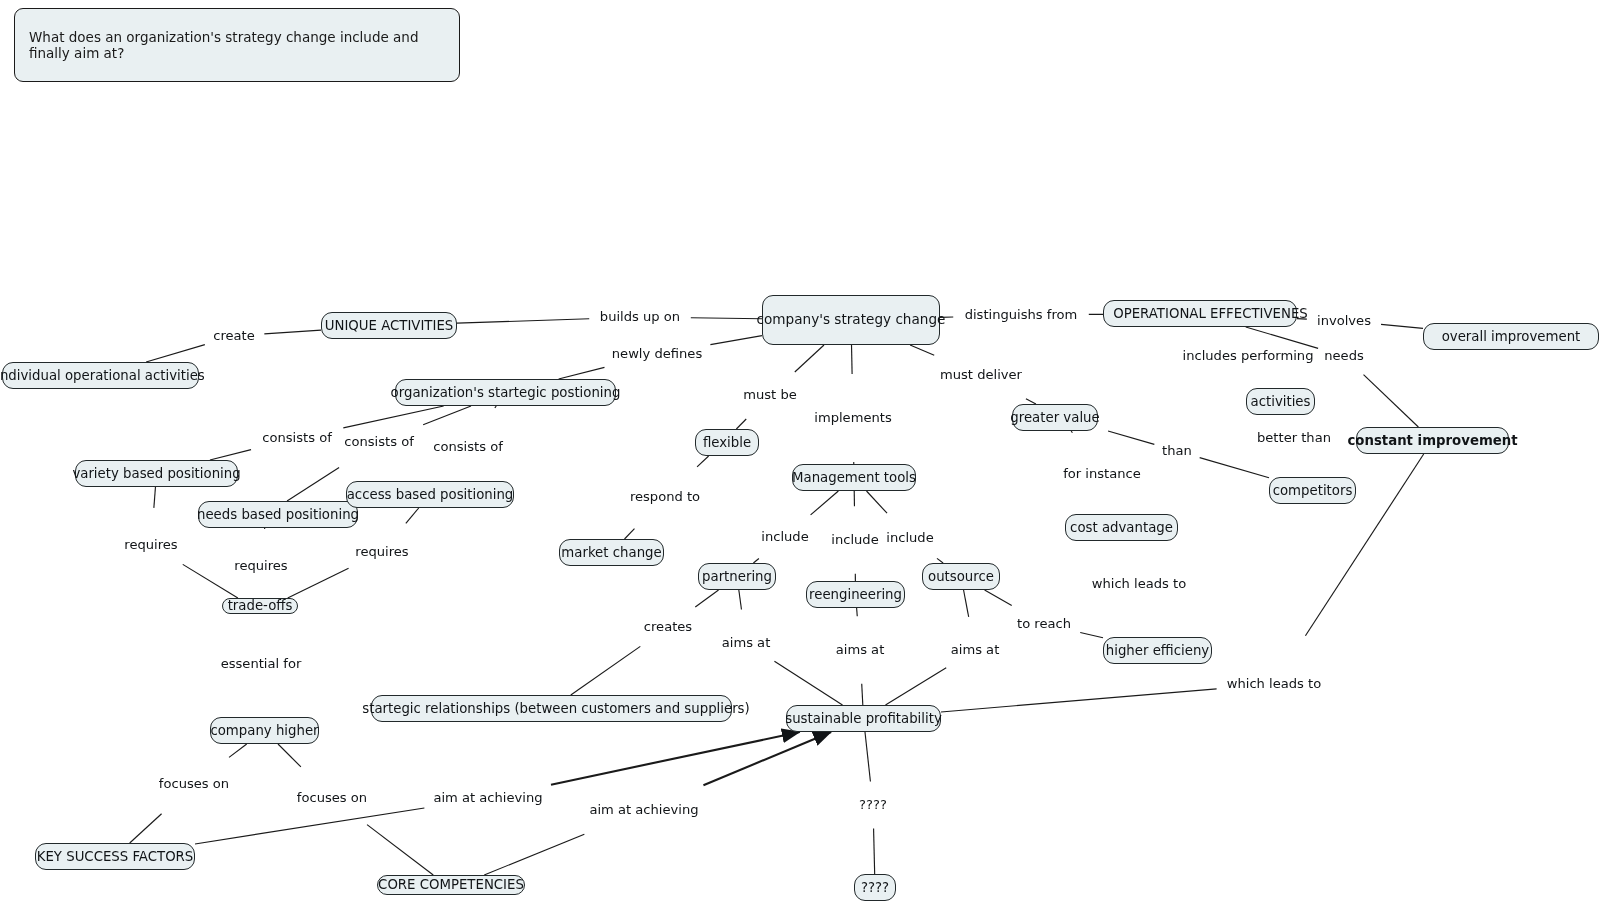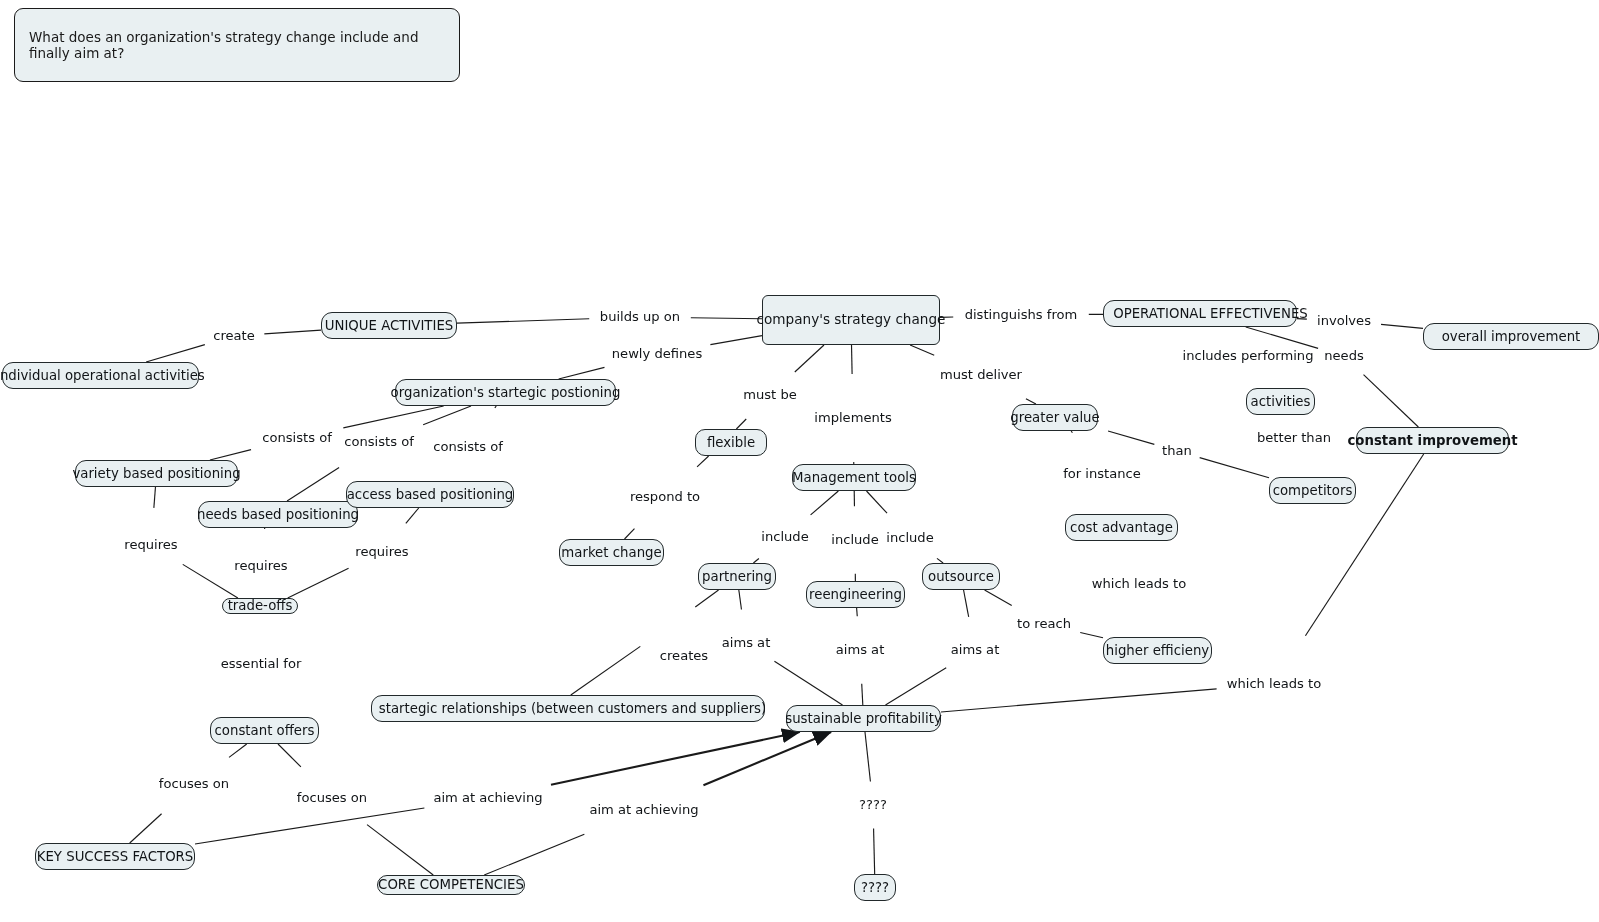--- a/index.html
+++ b/index.html
@@ -54,21 +54,21 @@
     justify-content: center;
     font-size: 13.3px;
     color: #111417;
     white-space: nowrap;
     height: 27px;
     padding: 0 11px;
     line-height: 1;
   }
   .node.tall {
     height: 50px;
-    border-radius: 6px;
+    border-radius: 11px;
     font-size: 13.6px;
   }
   .edge-label {
     position: absolute;
     font-size: 13.1px;
     color: #111417;
     white-space: nowrap;
     background: transparent;
     transform: translate(-50%, -50%);
     line-height: 1;
@@ -184,47 +184,47 @@
       <div class="node" style="left: 198px; top: 501px; width: 160px; height: 27px;">
         <span>needs based positioning</span>
       </div>
       <div class="node" style="left: 346px; top: 481px; width: 168px; height: 27px;">
         <span>access based positioning</span>
       </div>
       <div class="node" style="left: 222px; top: 598px; width: 76px; height: 16px;">
         <span>trade-offs</span>
       </div>
       <div class="node" style="left: 210px; top: 717px; width: 109px; height: 27px;">
-        <span>constant offers</span>
+        <span>company higher</span>
       </div>
       <div class="node" style="left: 35px; top: 843px; width: 160px; height: 27px;">
         <span>KEY SUCCESS FACTORS</span>
       </div>
       <div class="node" style="left: 377px; top: 875px; width: 148px; height: 20px;">
         <span>CORE COMPETENCIES</span>
       </div>
-      <div class="node" style="left: 695px; top: 429px; width: 72px; height: 27px; border-radius: 10px;">
+      <div class="node" style="left: 695px; top: 429px; width: 64px; height: 27px;">
         <span>flexible</span>
       </div>
       <div class="node" style="left: 559px; top: 539px; width: 105px; height: 27px;">
         <span>market change</span>
       </div>
       <div class="node" style="left: 792px; top: 464px; width: 124px; height: 27px;">
         <span>Management tools</span>
       </div>
       <div class="node" style="left: 698px; top: 563px; width: 78px; height: 27px;">
         <span>partnering</span>
       </div>
       <div class="node" style="left: 806px; top: 581px; width: 99px; height: 27px;">
         <span>reengineering</span>
       </div>
       <div class="node" style="left: 922px; top: 563px; width: 78px; height: 27px;">
         <span>outsource</span>
       </div>
-      <div class="node" style="left: 371px; top: 695px; width: 394px; height: 27px; padding-left: 20px;">
+      <div class="node" style="left: 371px; top: 695px; width: 361px; height: 27px; padding-left: 20px;">
         <span>startegic relationships (between customers and suppliers)</span>
       </div>
       <div class="node" style="left: 786px; top: 705px; width: 155px; height: 27px;">
         <span>sustainable profitability</span>
       </div>
       <div class="node" style="left: 854px; top: 874px; width: 42px; height: 27px;">
         <span>????</span>
       </div>
       <div class="node" style="left: 1012px; top: 404px; width: 86px; height: 27px;">
         <span>greater value</span>
@@ -267,21 +267,21 @@
       <div class="edge-label" style="left: 382px; top: 552px;">requires</div>
       <div class="edge-label" style="left: 261px; top: 664px;">essential for</div>
       <div class="edge-label" style="left: 194px; top: 784px;">focuses on</div>
       <div class="edge-label" style="left: 332px; top: 798px;">focuses on</div>
       <div class="edge-label" style="left: 488px; top: 798px;">aim at achieving</div>
       <div class="edge-label" style="left: 644px; top: 810px;">aim at achieving</div>
       <div class="edge-label" style="left: 665px; top: 497px;">respond to</div>
       <div class="edge-label" style="left: 785px; top: 537px;">include</div>
       <div class="edge-label" style="left: 855px; top: 540px;">include</div>
       <div class="edge-label" style="left: 910px; top: 538px;">include</div>
-      <div class="edge-label" style="left: 668px; top: 656px; margin-left: 16px;">creates</div>
+      <div class="edge-label" style="left: 668px; top: 627px;">creates</div>
       <div class="edge-label" style="left: 746px; top: 643px;">aims at</div>
       <div class="edge-label" style="left: 860px; top: 650px;">aims at</div>
       <div class="edge-label" style="left: 975px; top: 650px;">aims at</div>
       <div class="edge-label" style="left: 1044px; top: 624px;">to reach</div>
       <div class="edge-label" style="left: 873px; top: 805px;">????</div>
       <div class="edge-label" style="left: 1102px; top: 474px;">for instance</div>
       <div class="edge-label" style="left: 1177px; top: 451px;">than</div>
       <div class="edge-label" style="left: 1139px; top: 584px;">which leads to</div>
       <div class="edge-label" style="left: 1344px; top: 321px;">involves</div>
       <div class="edge-label" style="left: 1248px; top: 356px;">includes performing</div>

